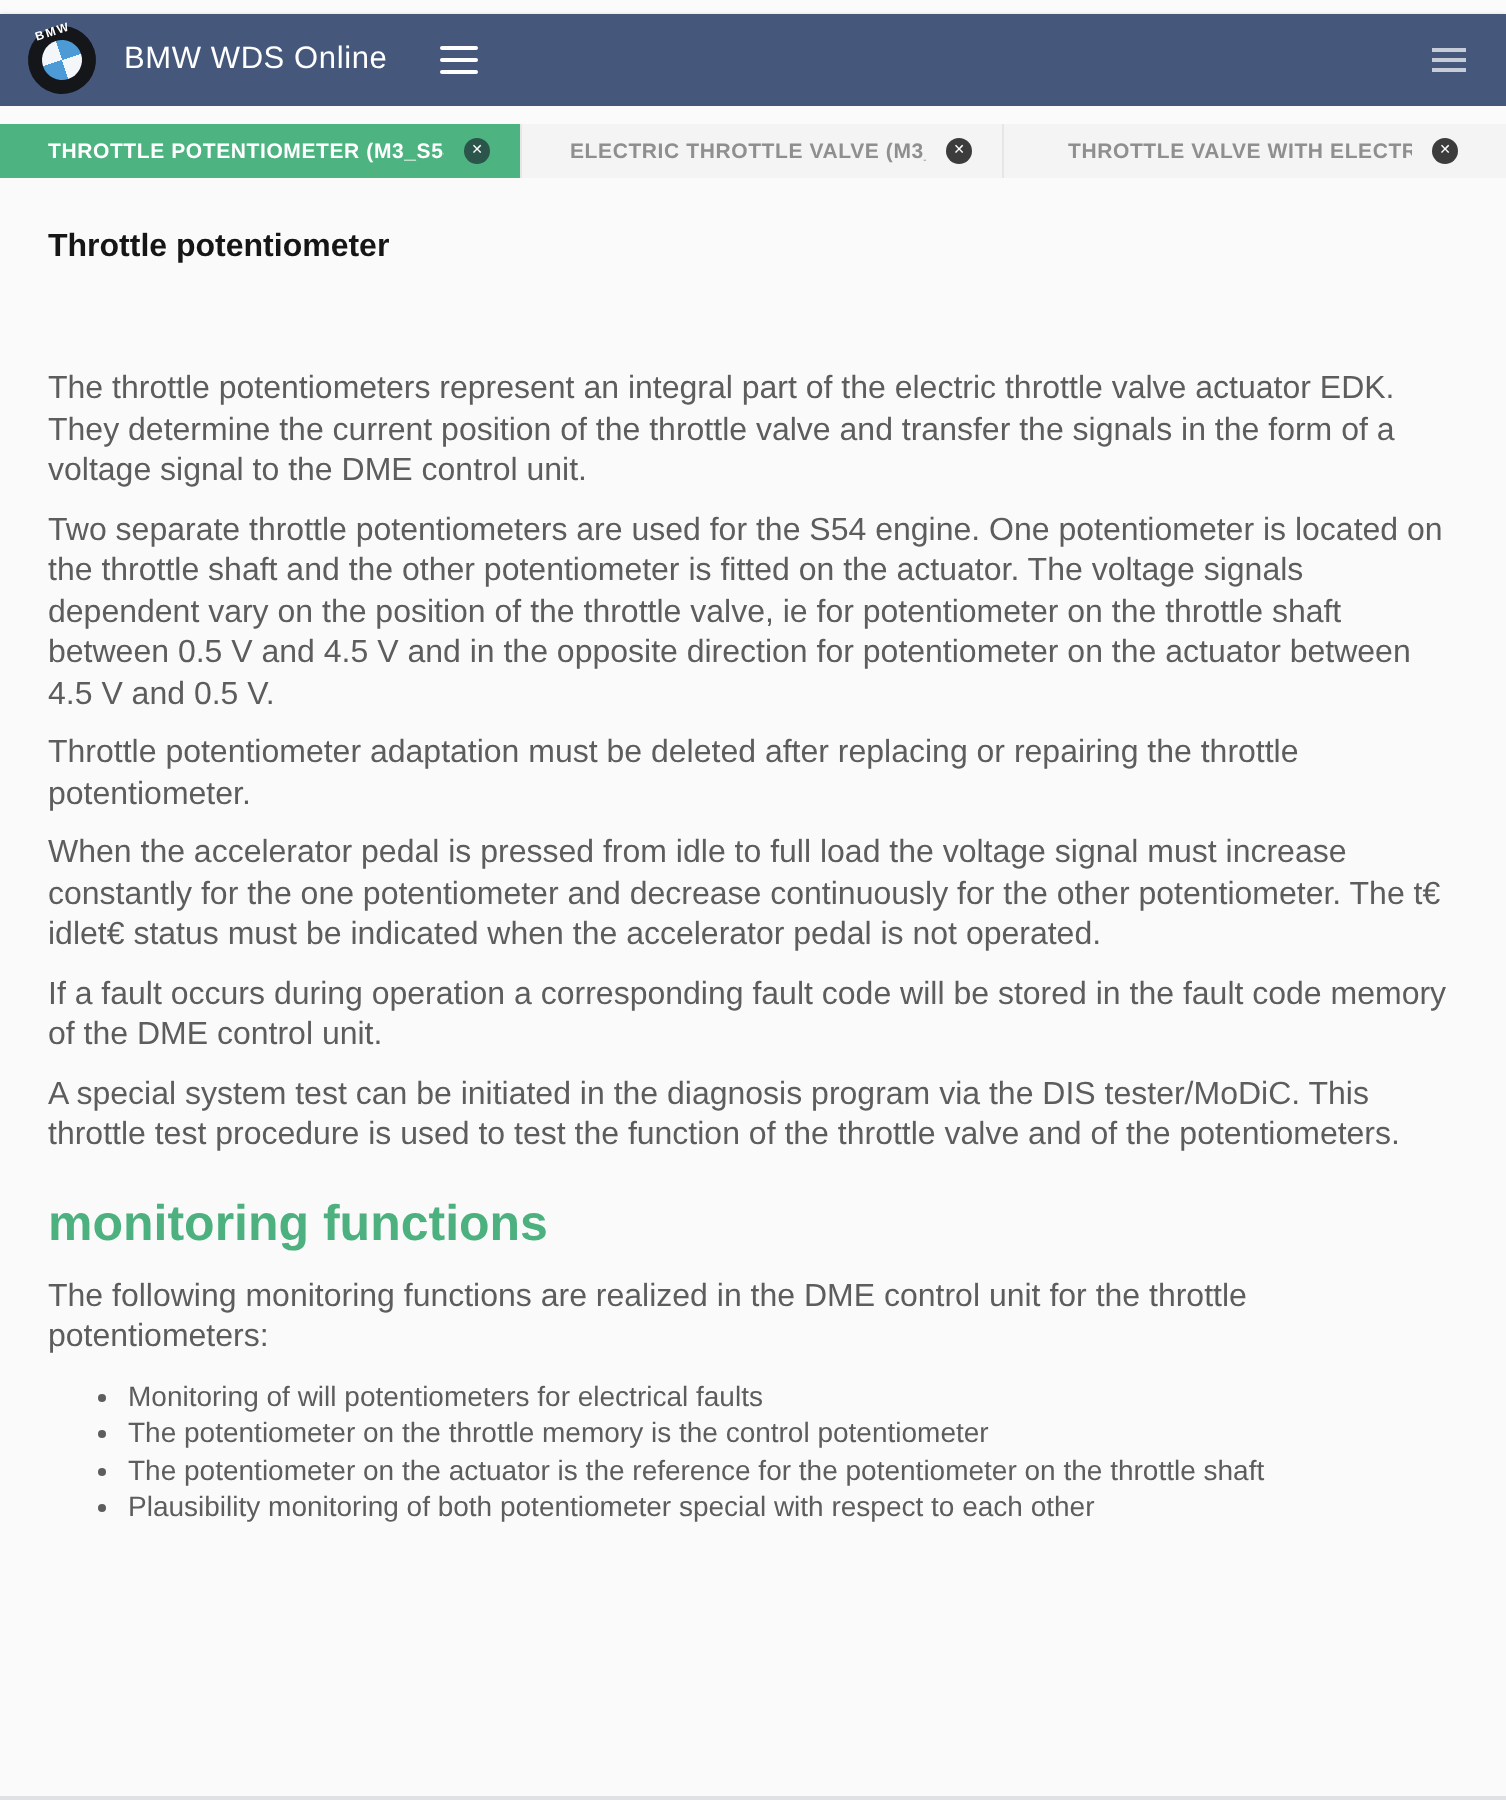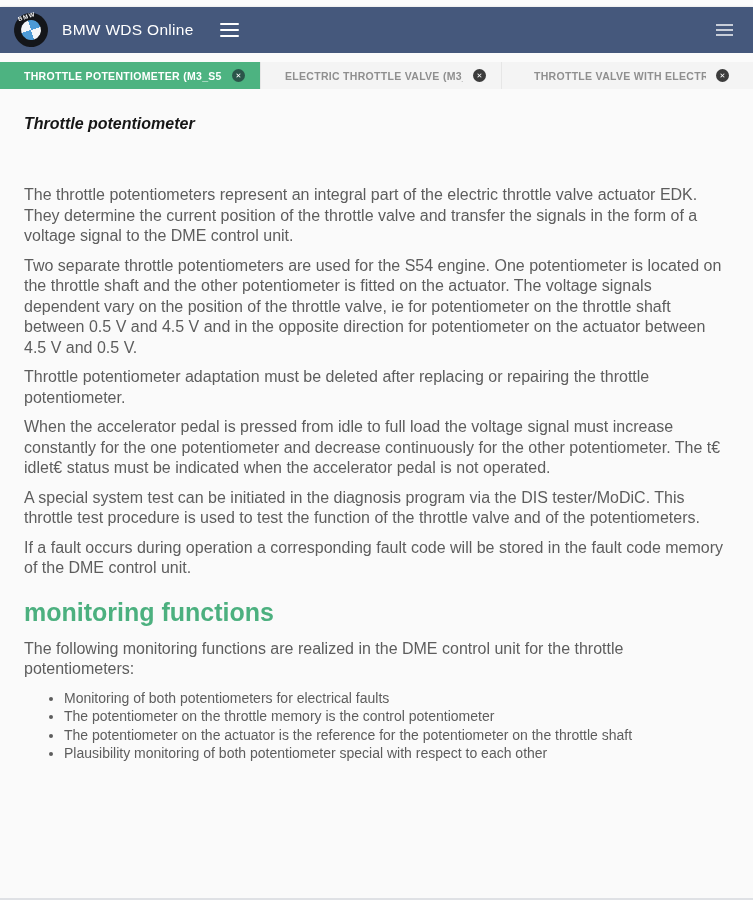--- a/index.html
+++ b/index.html
@@ -107,21 +107,20 @@
   .tab.active .tab-label { color: #ffffff; }
   .tab.active .tab-close { background: rgba(25,35,45,0.65); }
 
   
   .content { padding: 26px 24px 0; background: #fafafa; }
   .doc-title {
     font-size: 16px;
     font-weight: 700;
     color: #161616;
     margin: 0 0 52px;
-    font-style: italic;
   }
   .content p {
     font-size: 16px;
     line-height: 20.5px;
     color: #5d5d5d;
     margin: 0 0 9px;
   }
   .section-heading {
     font-size: 25px;
     line-height: 30px;
@@ -182,28 +181,28 @@
     </div>
   </div>
 
   <div class="content">
     <h1 class="doc-title">Throttle potentiometer</h1>
 
     <p>The throttle potentiometers represent an integral part of the electric throttle valve actuator EDK. They determine the current position of the throttle valve and transfer the signals in the form of a voltage signal to the DME control unit.</p>
     <p>Two separate throttle potentiometers are used for the S54 engine. One potentiometer is located on the throttle shaft and the other potentiometer is fitted on the actuator. The voltage signals dependent vary on the position of the throttle valve, ie for potentiometer on the throttle shaft between 0.5 V and 4.5 V and in the opposite direction for potentiometer on the actuator between 4.5 V and 0.5 V.</p>
     <p>Throttle potentiometer adaptation must be deleted after replacing or repairing the throttle potentiometer.</p>
     <p>When the accelerator pedal is pressed from idle to full load the voltage signal must increase constantly for the one potentiometer and decrease continuously for the other potentiometer. The t€ idlet€ status must be indicated when the accelerator pedal is not operated.</p>
+    <p>If a fault occurs during operation a corresponding fault code will be stored in the fault code memory of the DME control unit.</p>
     <p>A special system test can be initiated in the diagnosis program via the DIS tester/MoDiC. This throttle test procedure is used to test the function of the throttle valve and of the potentiometers.</p>
-    <p>If a fault occurs during operation a corresponding fault code will be stored in the fault code memory of the DME control unit.</p>
 
     <h2 class="section-heading">monitoring functions</h2>
 
     <p>The following monitoring functions are realized in the DME control unit for the throttle potentiometers:</p>
 
     <ul>
-      <li>Monitoring of both potentiometers for electrical faults</li>
+      <li>Monitoring of will potentiometers for electrical faults</li>
       <li>The potentiometer on the throttle memory is the control potentiometer</li>
       <li>The potentiometer on the actuator is the reference for the potentiometer on the throttle shaft</li>
       <li>Plausibility monitoring of both potentiometer special with respect to each other</li>
     </ul>
   </div>
 
 </div>
 
 </body></html>

